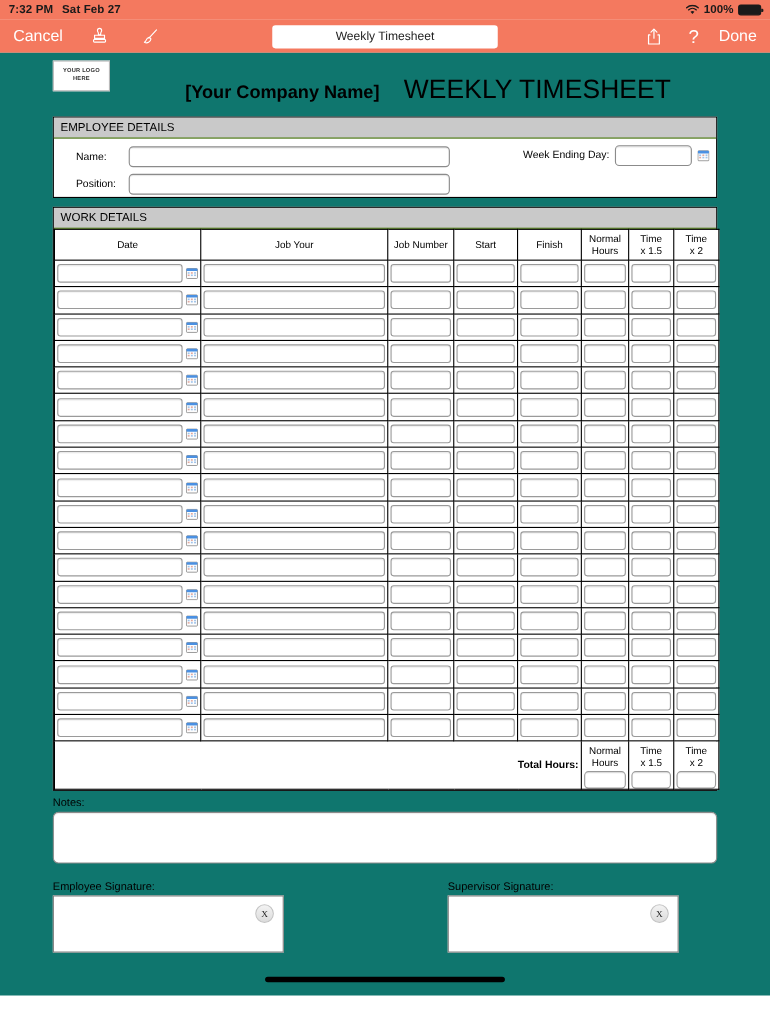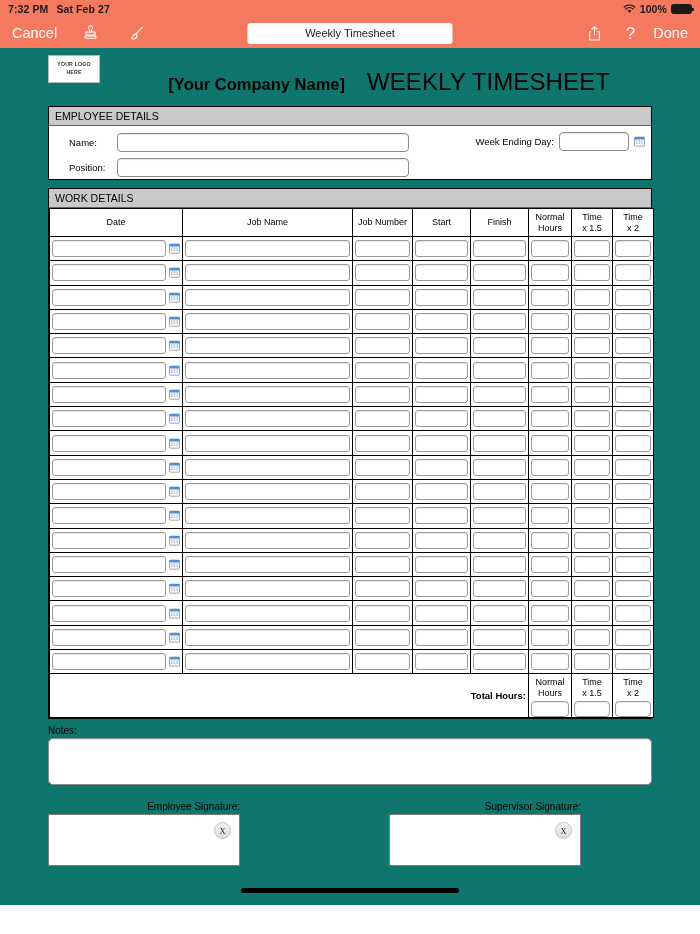--- a/index.html
+++ b/index.html
@@ -218,21 +218,21 @@
     background: #fff;
     box-shadow: inset 0 1px 1px rgba(0,0,0,0.08);
     cursor: text;
   }
 
   
   .sig-area {
     margin: 16px 48px 0 48px;
     display: flex; gap: 149px;
   }
-  .sig-block { width: 192px; text-align: right; }
+  .sig-block { width: 210px; }
   .sig-label { font-size: 10px; color: #000; margin-bottom: 2px; }
   .sig-box {
     border: 1px solid #7c7c7c;
     height: 52px; width: 100%;
     background: #fff;
     position: relative;
     cursor: crosshair;
   }
   .sig-x {
     position: absolute; right: 8px; top: 7px;
@@ -361,21 +361,21 @@
           <col style="width:60px">
         <col style="width:58px">
           <col style="width:58px">
           <col style="width:43px">
         <col style="width:41px">
           <col style="width:41px">
       </colgroup>
       <thead>
         <tr>
           <th>Date</th>
-          <th>Job Name</th>
+          <th>Job Your</th>
           <th>Job Number</th>
           <th>Start</th>
           <th>Finish</th>
           <th>
             <span>Normal</span><br>
             <span>Hours</span>
           </th>
           <th>
             <span>Time</span><br>
             <span>x 1.5</span>

